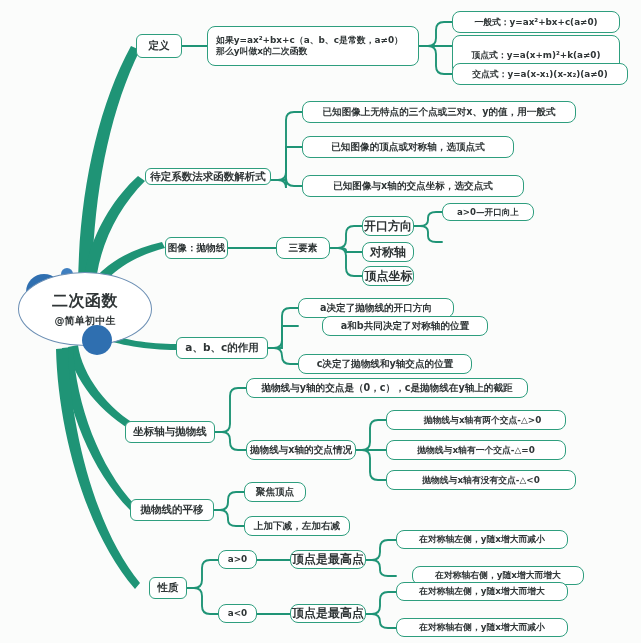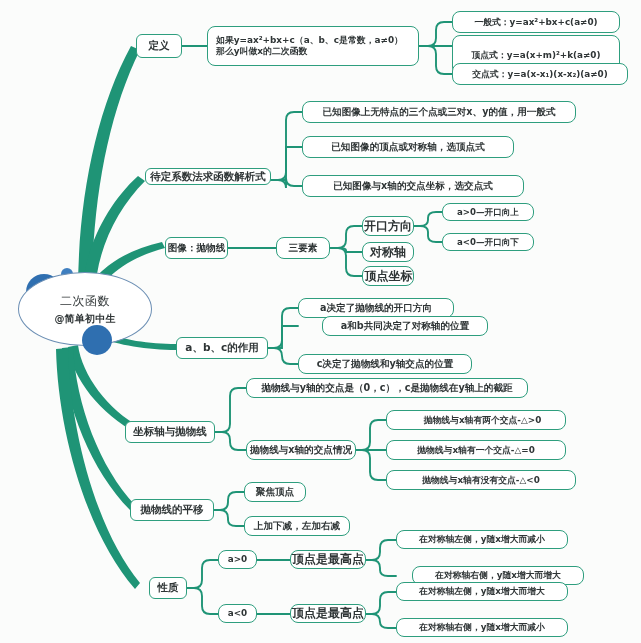--- a/index.html
+++ b/index.html
@@ -54,21 +54,21 @@
     border: 1.4px solid #6c8fb4;
     border-radius: 50%;
     background: #ffffff;
     z-index: 6;
     display: flex;
     flex-direction: column;
     align-items: center;
     justify-content: center;
     color: #2f3536;
   }
-  #center-title { font-size: 12px; font-weight: 400; letter-spacing: .5px; }
+  #center-title { font-size: 16px; font-weight: 700; letter-spacing: .5px; }
   #center-sub { font-size: 10px; font-weight: 600; margin-top: 2px; letter-spacing: .2px; }
 
   .deco-circle {
     position: absolute;
     border-radius: 50%;
     background: #2f6fb0;
     z-index: 4;
   }
   .deco-circle.small { background: #3f7fc0; }
   .deco-front { z-index: 7; }
@@ -175,21 +175,20 @@
 
   <div class="node lvl1 pad" style="left:165px; top:237px; width:63px; height:22px; font-size:9.6px;">图像：抛物线</div>
 
   <div class="node lvl2 pad" style="left:276px; top:237px; width:54px; height:22px;">三要素</div>
 
   <div class="node lvl3 pad" style="left:362px; top:216px; width:52px; height:20px;">开口方向</div>
   <div class="node lvl3 pad" style="left:362px; top:242px; width:52px; height:20px;text-align:center;">对称轴</div>
   <div class="node lvl3 pad" style="left:362px; top:266px; width:52px; height:20px;padding-left:8px;">顶点坐标</div>
 
   <div class="node lvl4 pad" style="left:442px; top:203px; width:92px; height:18px; font-size:8.6px;">a&gt;0—开口向上</div>
-  <div class="node lvl4 pad" style="left:442px; top:233px; width:92px; height:18px; font-size:8.6px;">a&lt;0—开口向下</div>
 
   <div class="node lvl1 pad" style="left:176px; top:337px; width:92px; height:22px;">a、b、c的作用</div>
 
   <div class="node lvl2 pad" style="left:298px; top:298px; width:156px; height:20px;">a决定了抛物线的开口方向</div>
   <div class="node lvl2 pad" style="left:322px; top:316px; width:166px; height:20px;">a和b共同决定了对称轴的位置</div>
   <div class="node lvl2 pad" style="left:298px; top:354px; width:174px; height:20px;">c决定了抛物线和y轴交点的位置</div>
 
   <div class="node lvl1 pad" style="left:125px; top:421px; width:90px; height:22px;">坐标轴与抛物线</div>
 
   <div class="node lvl2 pad" style="left:246px; top:378px; width:282px; height:20px;">抛物线与y轴的交点是（0，c），c是抛物线在y轴上的截距</div>

